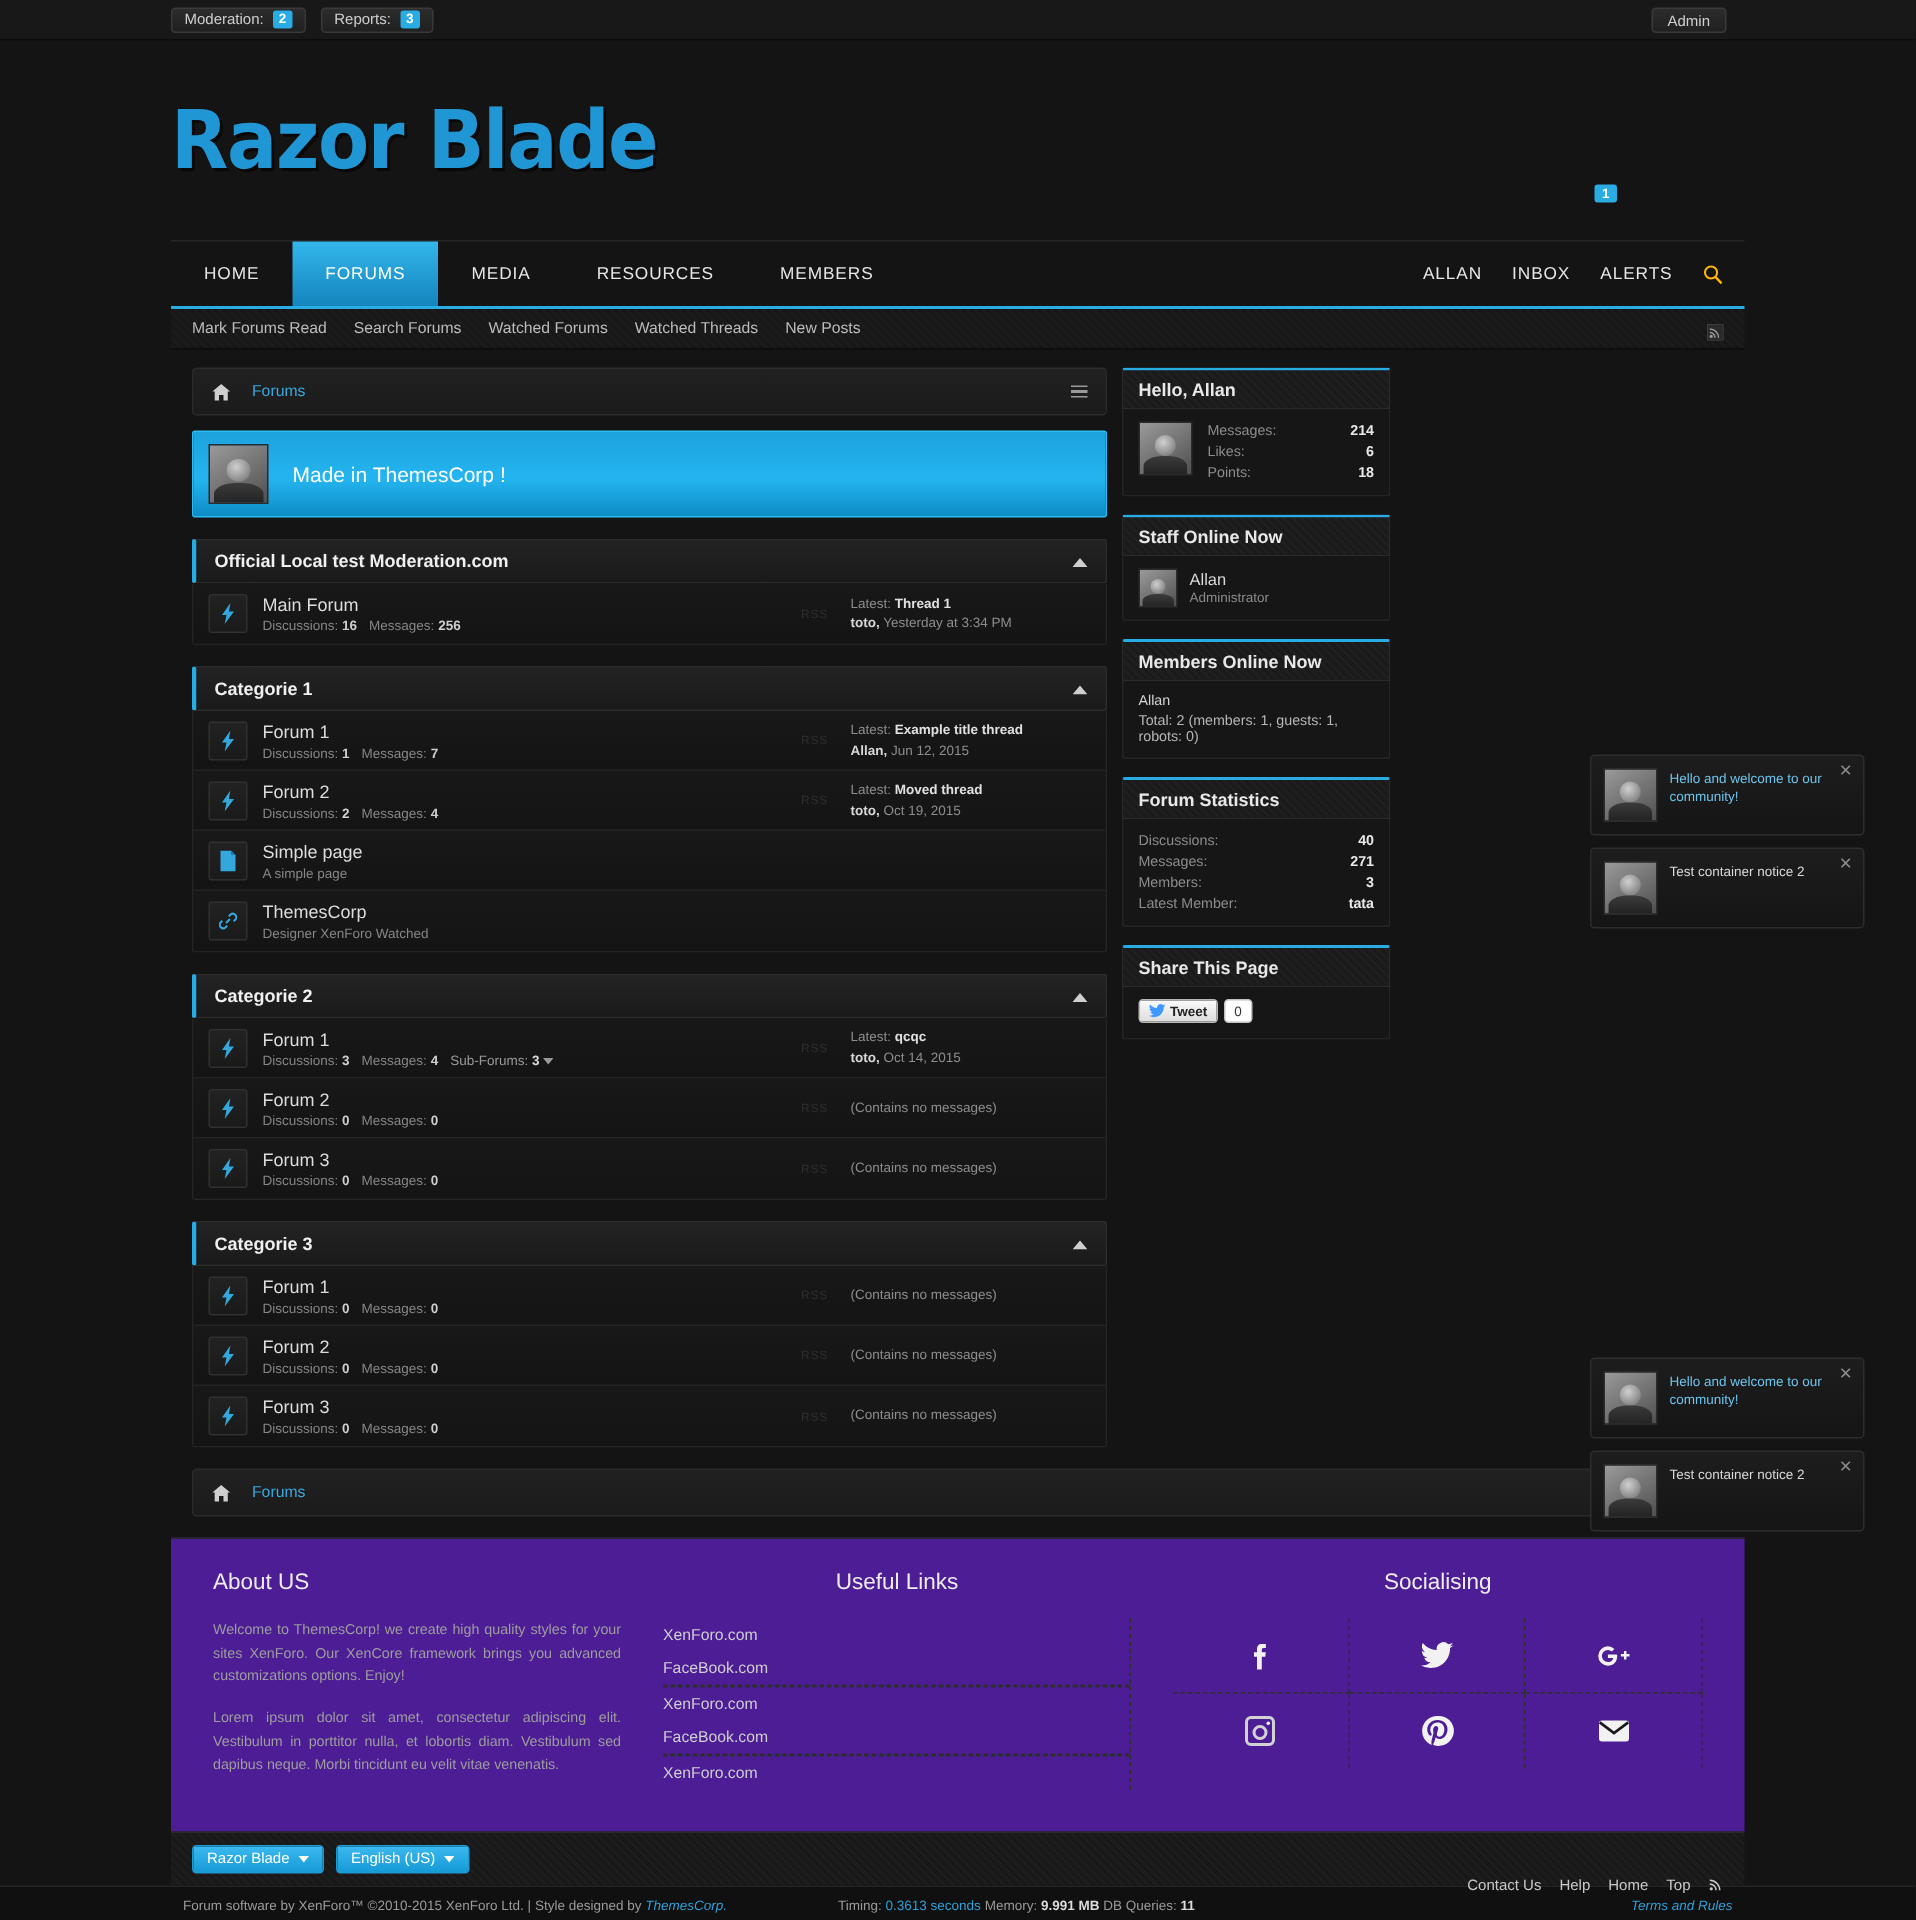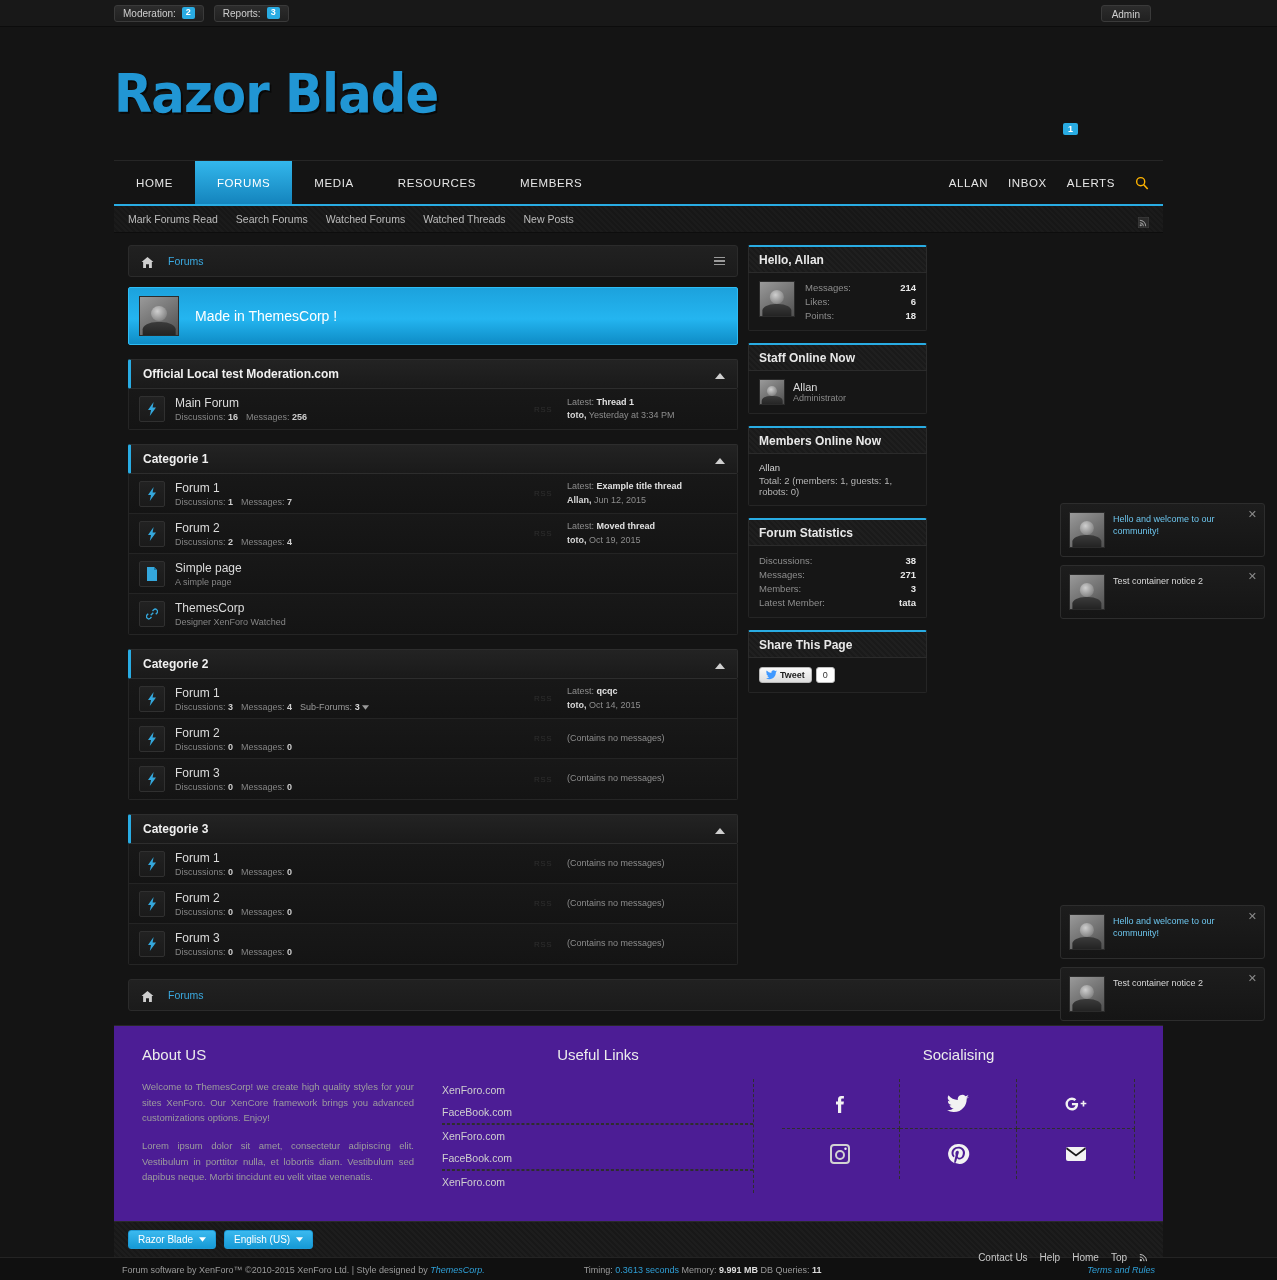--- a/index.html
+++ b/index.html
@@ -362,29 +362,29 @@
 
   .copybar{
     background:#101010;
     border-top:1px solid #242424;
     height:24px;
     display:flex;align-items:center;
     font-size:9px;color:#9a9a9a;
   }
   .copybar .inner{ width:1049px;margin:0 auto;display:flex;align-items:center;padding:0 8px;}
   .copybar a{color:#2f9fd6;font-style:italic;}
-  .copy-mid{ margin-left:99px; }
+  .copy-mid{ margin-left:74px; }
   .copy-mid b{color:#dcdcdc;}
   .copy-mid .tm{color:#2f9fd6;}
   .copy-right{ margin-left:auto;color:#2f9fd6;}
 
   
   .float-notice{
     position:absolute;
-    width:205px;
+    width:183px;
     background:linear-gradient(#1d1d1d,#151515);
     border:1px solid #2d2d2d;
     border-radius:3px;
     display:flex;
     padding:8px;
     gap:8px;
   }
   .float-notice .avatar{ width:36px;height:36px; }
   .float-notice .fn-text{ font-size:9px; padding-top:2px; line-height:1.3;}
   .fn-blue{ color:#6cc4ec; }
@@ -742,21 +742,21 @@
           <div class="member-total">Total: 2 (members: 1, guests: 1, robots: 0)</div>
         </div>
       </div>
 
       <div class="side-box">
         <div class="side-head">Forum Statistics</div>
         <div class="side-body">
           <div id="stat-rows">
               <div class="stat-row">
                 <span>Discussions:</span>
-                <b>38</b>
+                <b>40</b>
               </div>
               <div class="stat-row">
                 <span>Messages:</span>
                 <b>271</b>
               </div>
               <div class="stat-row">
                 <span>Members:</span>
                 <b>3</b>
               </div>
               <div class="stat-row">

